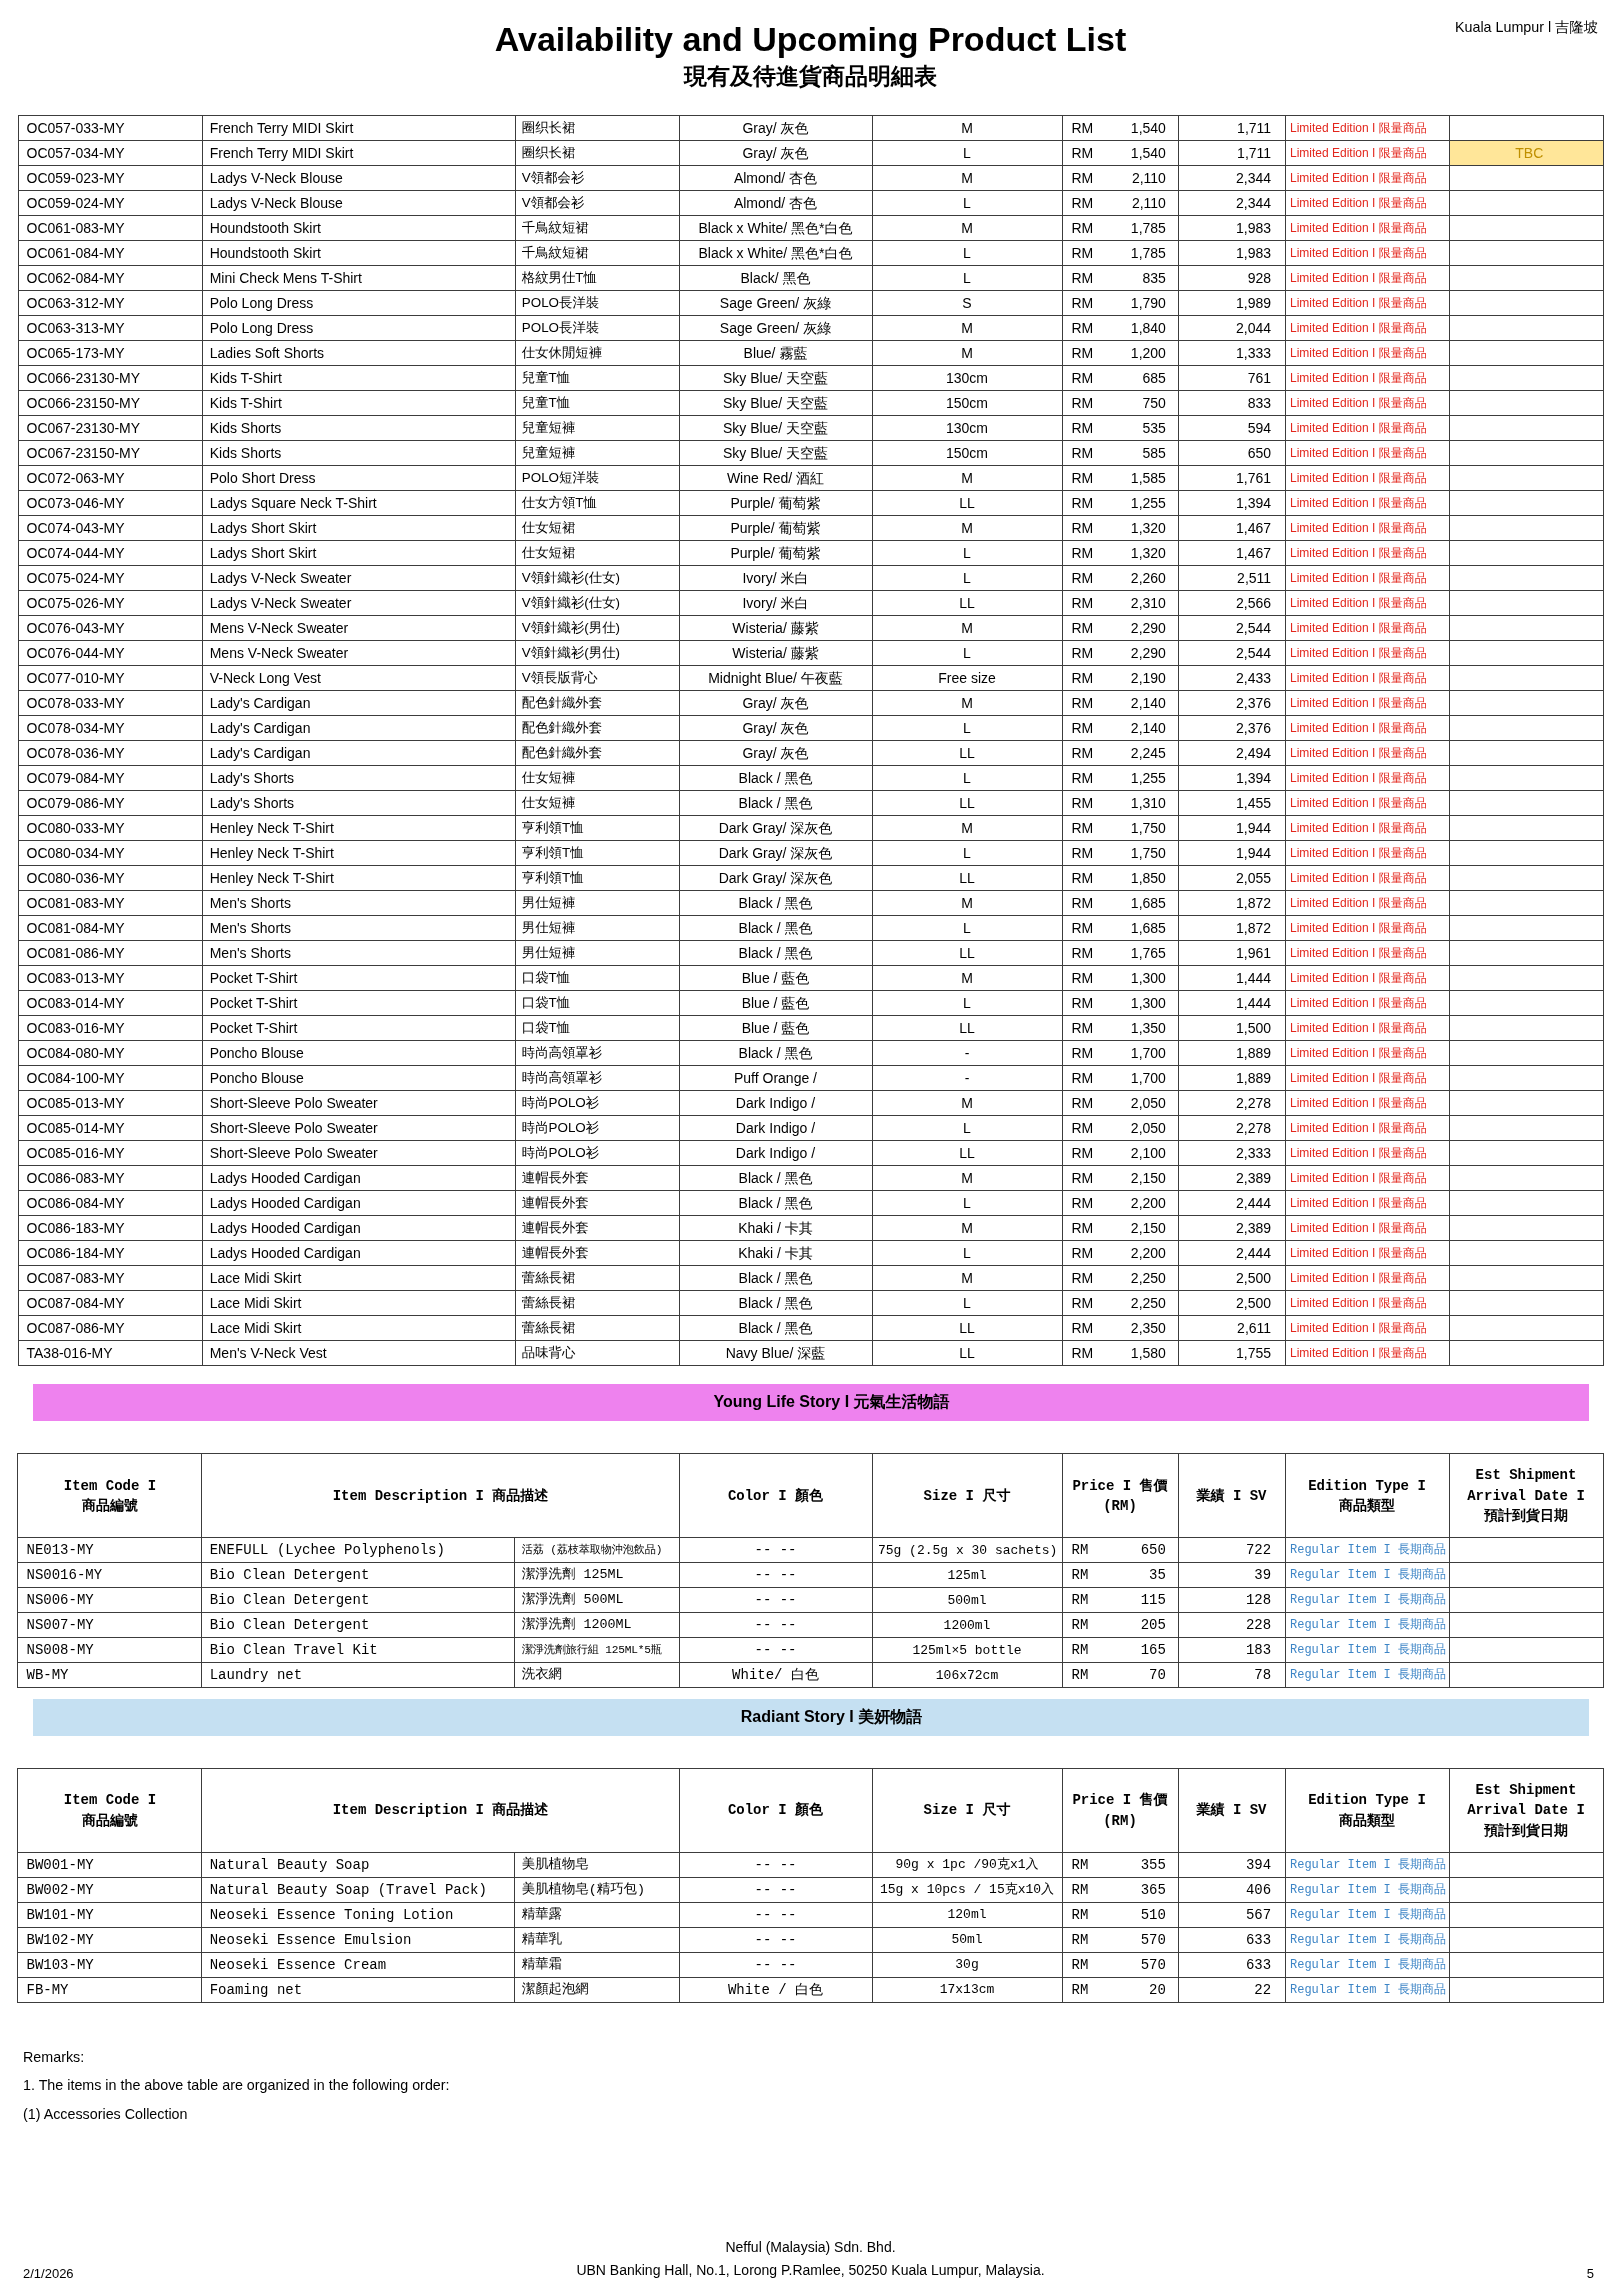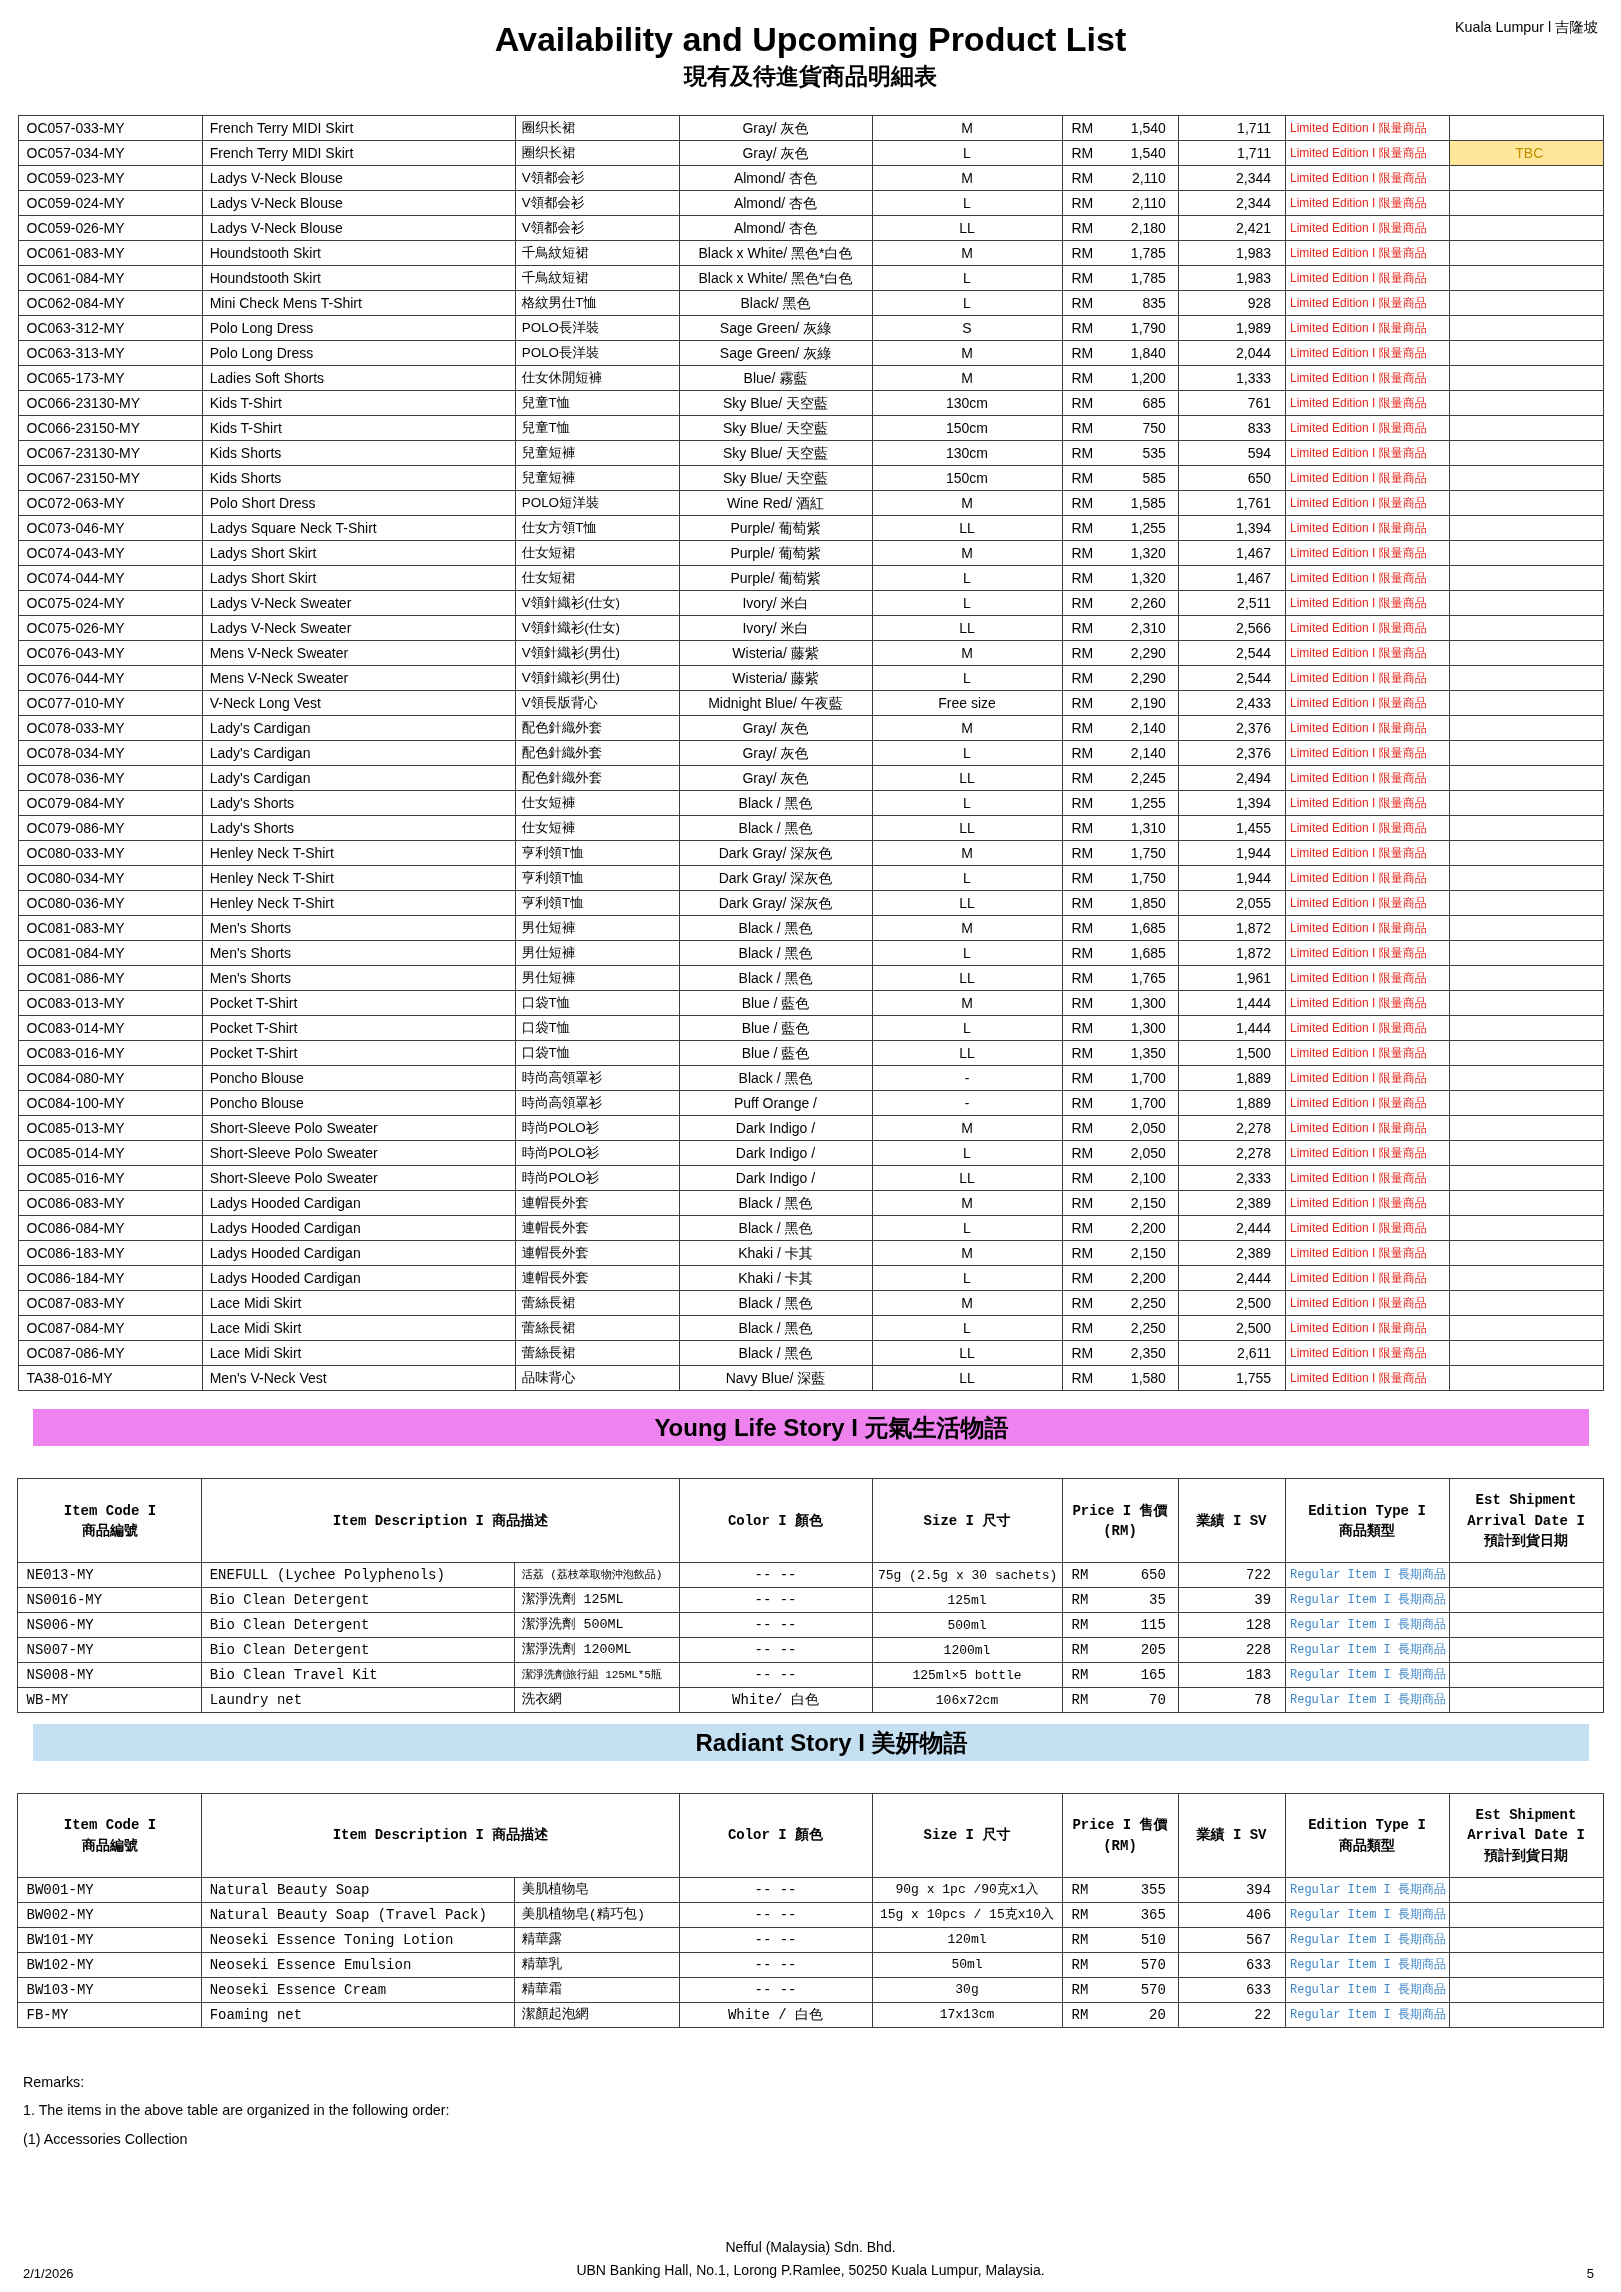--- a/index.html
+++ b/index.html
@@ -25,21 +25,21 @@
   .sec .c-size{font-size:13px;}
   .c-price{padding:0;}
   .c-price .in{display:flex;justify-content:space-between;align-items:center;padding:0 11.6px 0 9px;}
   .c-sv{text-align:right;padding-right:13.4px;}
   .c-ed{font-size:12px;color:var(--red,#e3261c);padding-left:4.5px;}
   .c-ed.blue{color:var(--blue,#3d85c6);}
   .c-est{text-align:center;}
   .c-est.tbc{background:var(--tbc-bg,#ffe699);color:var(--tbc-text,#bf8f00);padding-left:12px;}
 
   .banner{width:1514px;margin:0 auto;height:37px;display:flex;align-items:center;justify-content:center;
-          font-weight:bold;font-size:24px;padding-left:42px;}
+          font-weight:bold;font-size:16px;padding-left:42px;}
   .banner.first{margin-top:18px;}
   .sec{margin-top:32px;}
   .banner+ .sec{margin-top:32px;font-family:Liberation Mono, monospace;}
   .banner.later{margin-top:10.7px;}
   .sec th{font-weight:bold;font-size:14px;text-align:center;white-space:pre-line;
           padding:5.4px 3.6px;line-height:1.45;background:#fff;}
   .sec thead tr{height:84px;}
 
   .remarks{margin:47px 0 0 23px;font-size:14.3px;line-height:1.1;}
   .remarks div{margin-bottom:12.5px;}
@@ -128,36 +128,20 @@
           <td class="c-price">
             <div class="in">
               <span>RM</span>
               <span>2,110</span>
             </div>
           </td>
           <td class="c-sv">2,344</td>
           <td class="c-ed">Limited Edition I 限量商品</td>
           <td class="c-est"></td>
         </tr>
-        <tr>
-          <td class="c-code">OC059-026-MY</td>
-          <td class="c-desc">Ladys V-Neck Blouse</td>
-          <td class="c-cn">V領都会衫</td>
-          <td class="c-color">Almond/ 杏色</td>
-          <td class="c-size">LL</td>
-          <td class="c-price">
-            <div class="in">
-              <span>RM</span>
-              <span>2,180</span>
-            </div>
-          </td>
-          <td class="c-sv">2,421</td>
-          <td class="c-ed">Limited Edition I 限量商品</td>
-          <td class="c-est"></td>
-        </tr>
         <tr class="grp">
           <td class="c-code">OC061-083-MY</td>
           <td class="c-desc">Houndstooth Skirt</td>
           <td class="c-cn">千鳥紋短裙</td>
           <td class="c-color">Black x White/ 黑色*白色</td>
           <td class="c-size">M</td>
           <td class="c-price">
             <div class="in">
               <span>RM</span>
               <span>1,785</span>

